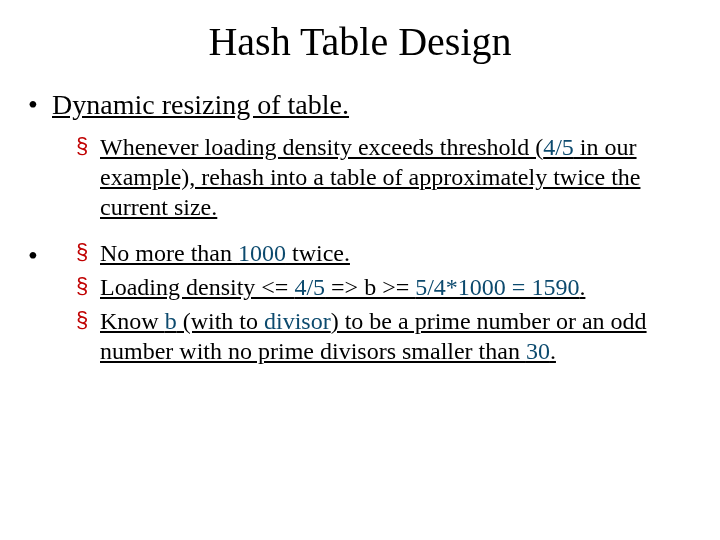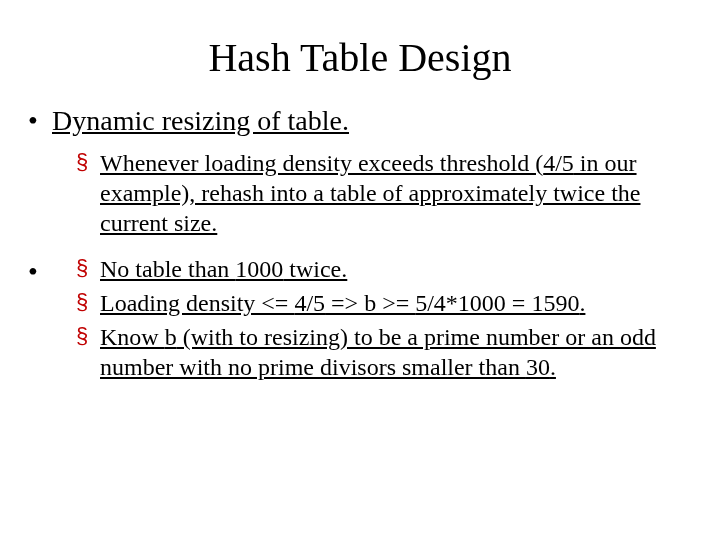--- a/index.html
+++ b/index.html
@@ -8,21 +8,21 @@
     width: 720px;
     height: 540px;
     background: #ffffff;
     font-family: "Times New Roman", Times, serif;
     color: #000000;
   }
   .slide {
     width: 720px;
     height: 536px;
     box-sizing: border-box;
-    padding: 34px 24px 24px 24px;
+    padding: 18px 24px 24px 24px;
   }
   .title {
     font-size: 40px;
     text-align: center;
     margin: 0 0 22px 0;
     font-weight: normal;
   }
   ul.level1 {
     list-style: none;
     margin: 0;
@@ -58,45 +58,45 @@
   }
   ul.level2 > li::before {
     content: "§";
     position: absolute;
     left: 0;
     top: 0;
     font-size: 22px;
     color: #c00000;
     font-family: "Arial", sans-serif;
   }
-  .hl { color: #000000; }
+  .hl { color: #0c4a6e; }
 </style>
 </head>
 <body>
 
 <div class="slide">
   <h1 class="title">Hash Table Design</h1>
 
   <ul class="level1">
     <li>
       <span>Dynamic resizing of table.</span>
       <ul class="level2">
         <li>
           <span>Whenever loading density exceeds threshold (</span><span class="hl">4/5</span><span> in our example), rehash into a table of approximately twice the current size.</span>
         </li>
       </ul>
     </li>
 
     <li>
       <ul class="level2">
         <li>
-          <span>No table than </span><span class="hl">1000</span><span> twice.</span>
+          <span>No more than </span><span class="hl">1000</span><span> twice.</span>
         </li>
         <li>
           <span>Loading density &lt;= </span><span class="hl">4/5</span><span> =&gt; b &gt;= </span><span class="hl">5/4*1000 = 1590</span><span>.</span>
         </li>
         <li>
-          <span>Know </span><span class="hl">b</span><span> (with to </span><span class="hl">resizing</span><span>) to be a prime number or an odd number with no prime divisors smaller than </span><span class="hl">30</span><span>.</span>
+          <span>Know </span><span class="hl">b</span><span> (with to </span><span class="hl">divisor</span><span>) to be a prime number or an odd number with no prime divisors smaller than </span><span class="hl">30</span><span>.</span>
         </li>
       </ul>
     </li>
   </ul>
 </div>
 
 </body></html>

